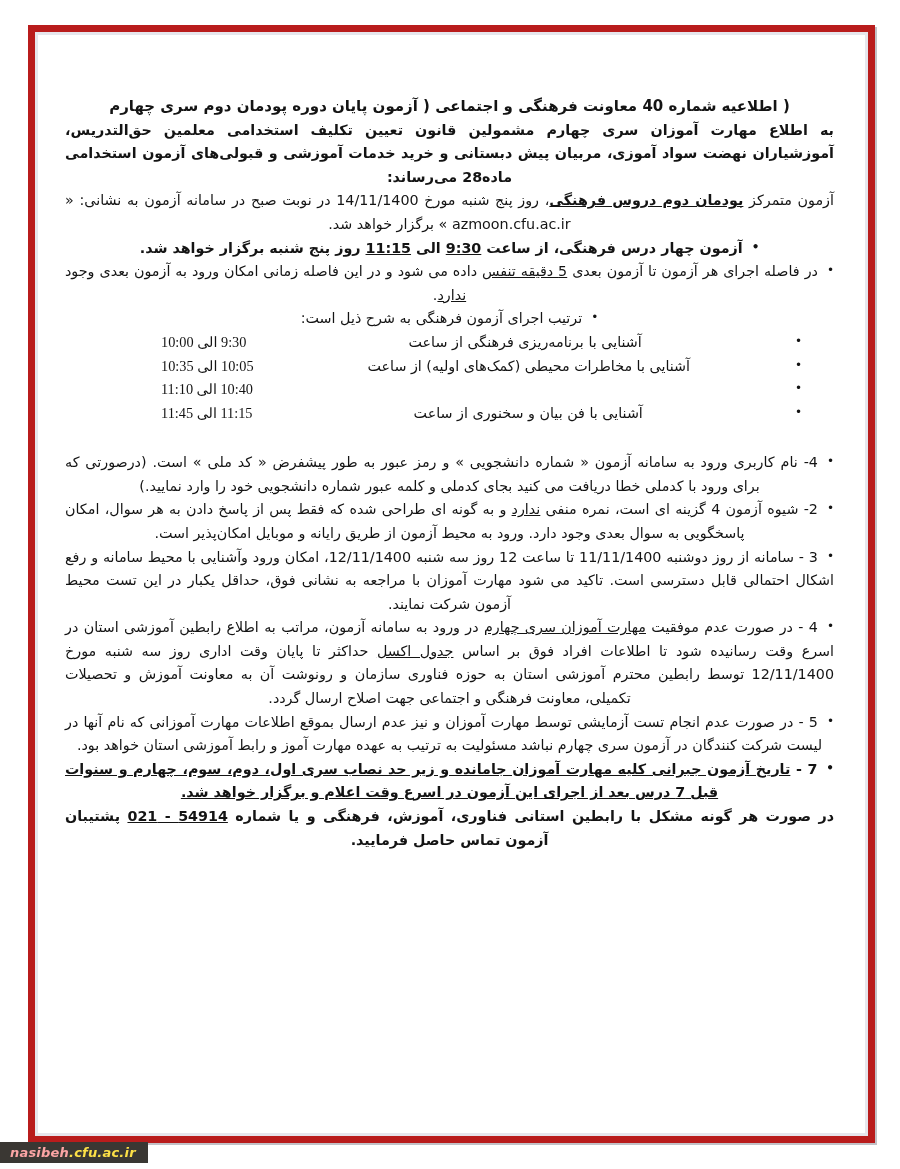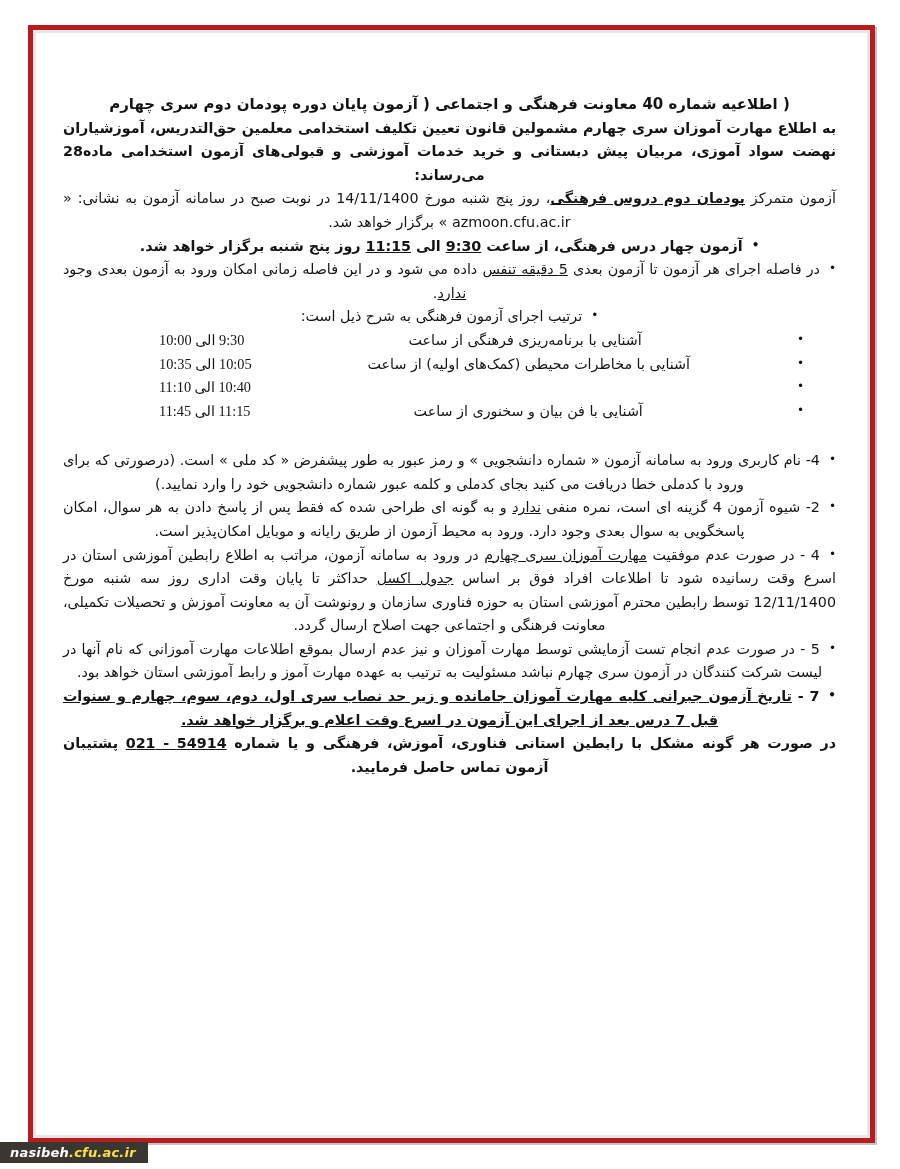--- a/index.html
+++ b/index.html
@@ -2,21 +2,21 @@
 <html lang="fa"><head>
 <meta charset="utf-8">
 <style>
   html,body{margin:0;padding:0;}
   body{
     width:900px;height:1169px;position:relative;background:#ffffff;
     font-family:"DejaVu Sans", sans-serif;color:#141414;overflow:hidden;
   }
   .frame{
     position:absolute;left:28px;top:25px;width:847px;height:1118px;
-    box-sizing:border-box;border:5px solid #b91c1c;
+    box-sizing:border-box;border:7px solid #b91c1c;
     box-shadow: inset 0 0 0 3px #e6e6ec, 2px 2px 0 rgba(120,120,130,.45);
     background:#ffffff;
     padding-left:20px;
   }
   .content{
     position:absolute;top:0;left:0;right:0;bottom:0;
     padding:62px 34px 10px 30px;direction:rtl;
     font-size:14.3px;line-height:1.65;text-align:justify;
   }
   .content p{margin:0;}
@@ -83,26 +83,27 @@
         </div>
       <div class="srow">
           <span class="sname">آشنایی با فن بیان و سخنوری از ساعت</span>
           <span class="stime">11:15 الی 11:45</span>
         </div>
     </div>
 
     <ul class="blist items">
       <li>4- نام کاربری ورود به سامانه آزمون  « شماره دانشجویی » و رمز عبور به طور پیشفرض « کد ملی » است. (درصورتی که برای ورود با کدملی خطا دریافت می کنید بجای کدملی و کلمه عبور شماره دانشجویی خود را وارد نمایید.)</li>
       <li><span>2- شیوه آزمون 4 گزینه ای است، نمره منفی </span><span class="u">ندارد</span><span> و به گونه ای طراحی شده که فقط پس از پاسخ دادن به هر سوال، امکان پاسخگویی به سوال بعدی وجود دارد. ورود به محیط آزمون از طریق رایانه و موبایل امکان‌پذیر است.</span></li>
+      <li>3 - سامانه از روز دوشنبه 11/11/1400 تا ساعت 12 روز سه شنبه 12/11/1400، امکان ورود وآشنایی با محیط سامانه و رفع اشکال احتمالی قابل دسترسی است. تاکید می شود مهارت آموزان با مراجعه به نشانی فوق، حداقل یکبار در این تست محیط آزمون شرکت نمایند.</li>
       <li><span>4 - در صورت عدم موفقیت </span><span class="u">مهارت آموزان سری چهارم</span><span> در ورود به سامانه آزمون، مراتب  به اطلاع رابطین آموزشی استان در اسرع وقت رسانیده شود تا اطلاعات افراد فوق بر اساس </span><span class="u">جدول اکسل</span><span> حداکثر تا پایان وقت اداری روز سه شنبه مورخ 12/11/1400 توسط رابطین محترم آموزشی استان به حوزه فناوری سازمان و رونوشت آن به معاونت آموزش و تحصیلات تکمیلی، معاونت فرهنگی و اجتماعی جهت اصلاح ارسال گردد.</span></li>
       <li>5 - در صورت عدم انجام تست آزمایشی توسط مهارت آموزان و نیز عدم ارسال بموقع اطلاعات مهارت آموزانی که نام آنها در لیست شرکت کنندگان در آزمون سری چهارم نباشد مسئولیت به ترتیب به عهده مهارت آموز و رابط آموزشی استان خواهد بود.</li>
       <li class="bold"><span>7 - </span><span class="u">تاریخ آزمون جبرانی کلیه مهارت آموزان جامانده و زیر حد نصاب سری اول، دوم، سوم، چهارم و سنوات قبل 7 درس بعد از اجرای این آزمون در اسرع وقت اعلام و برگزار خواهد شد.</span></li>
     </ul>
 
     <p class="support bold"><span>در صورت هر گونه مشکل با رابطین استانی فناوری، آموزش، فرهنگی  و یا شماره </span><span class="u">54914 - 021</span><span> پشتیبان آزمون تماس حاصل فرمایید.</span></p>
 
   </div>
 </div>
 
 <div class="watermark" style="background: rgb(58, 55, 51);">
-  <span class="wm-name" style="color: #ffffff;">nasibeh</span>
+  <span class="wm-name" style="color: #fca5a5;">nasibeh</span>
     <span class="wm-domain" style="color: #fde047;">.cfu.ac.ir</span>
 </div>
 
 </body></html>

